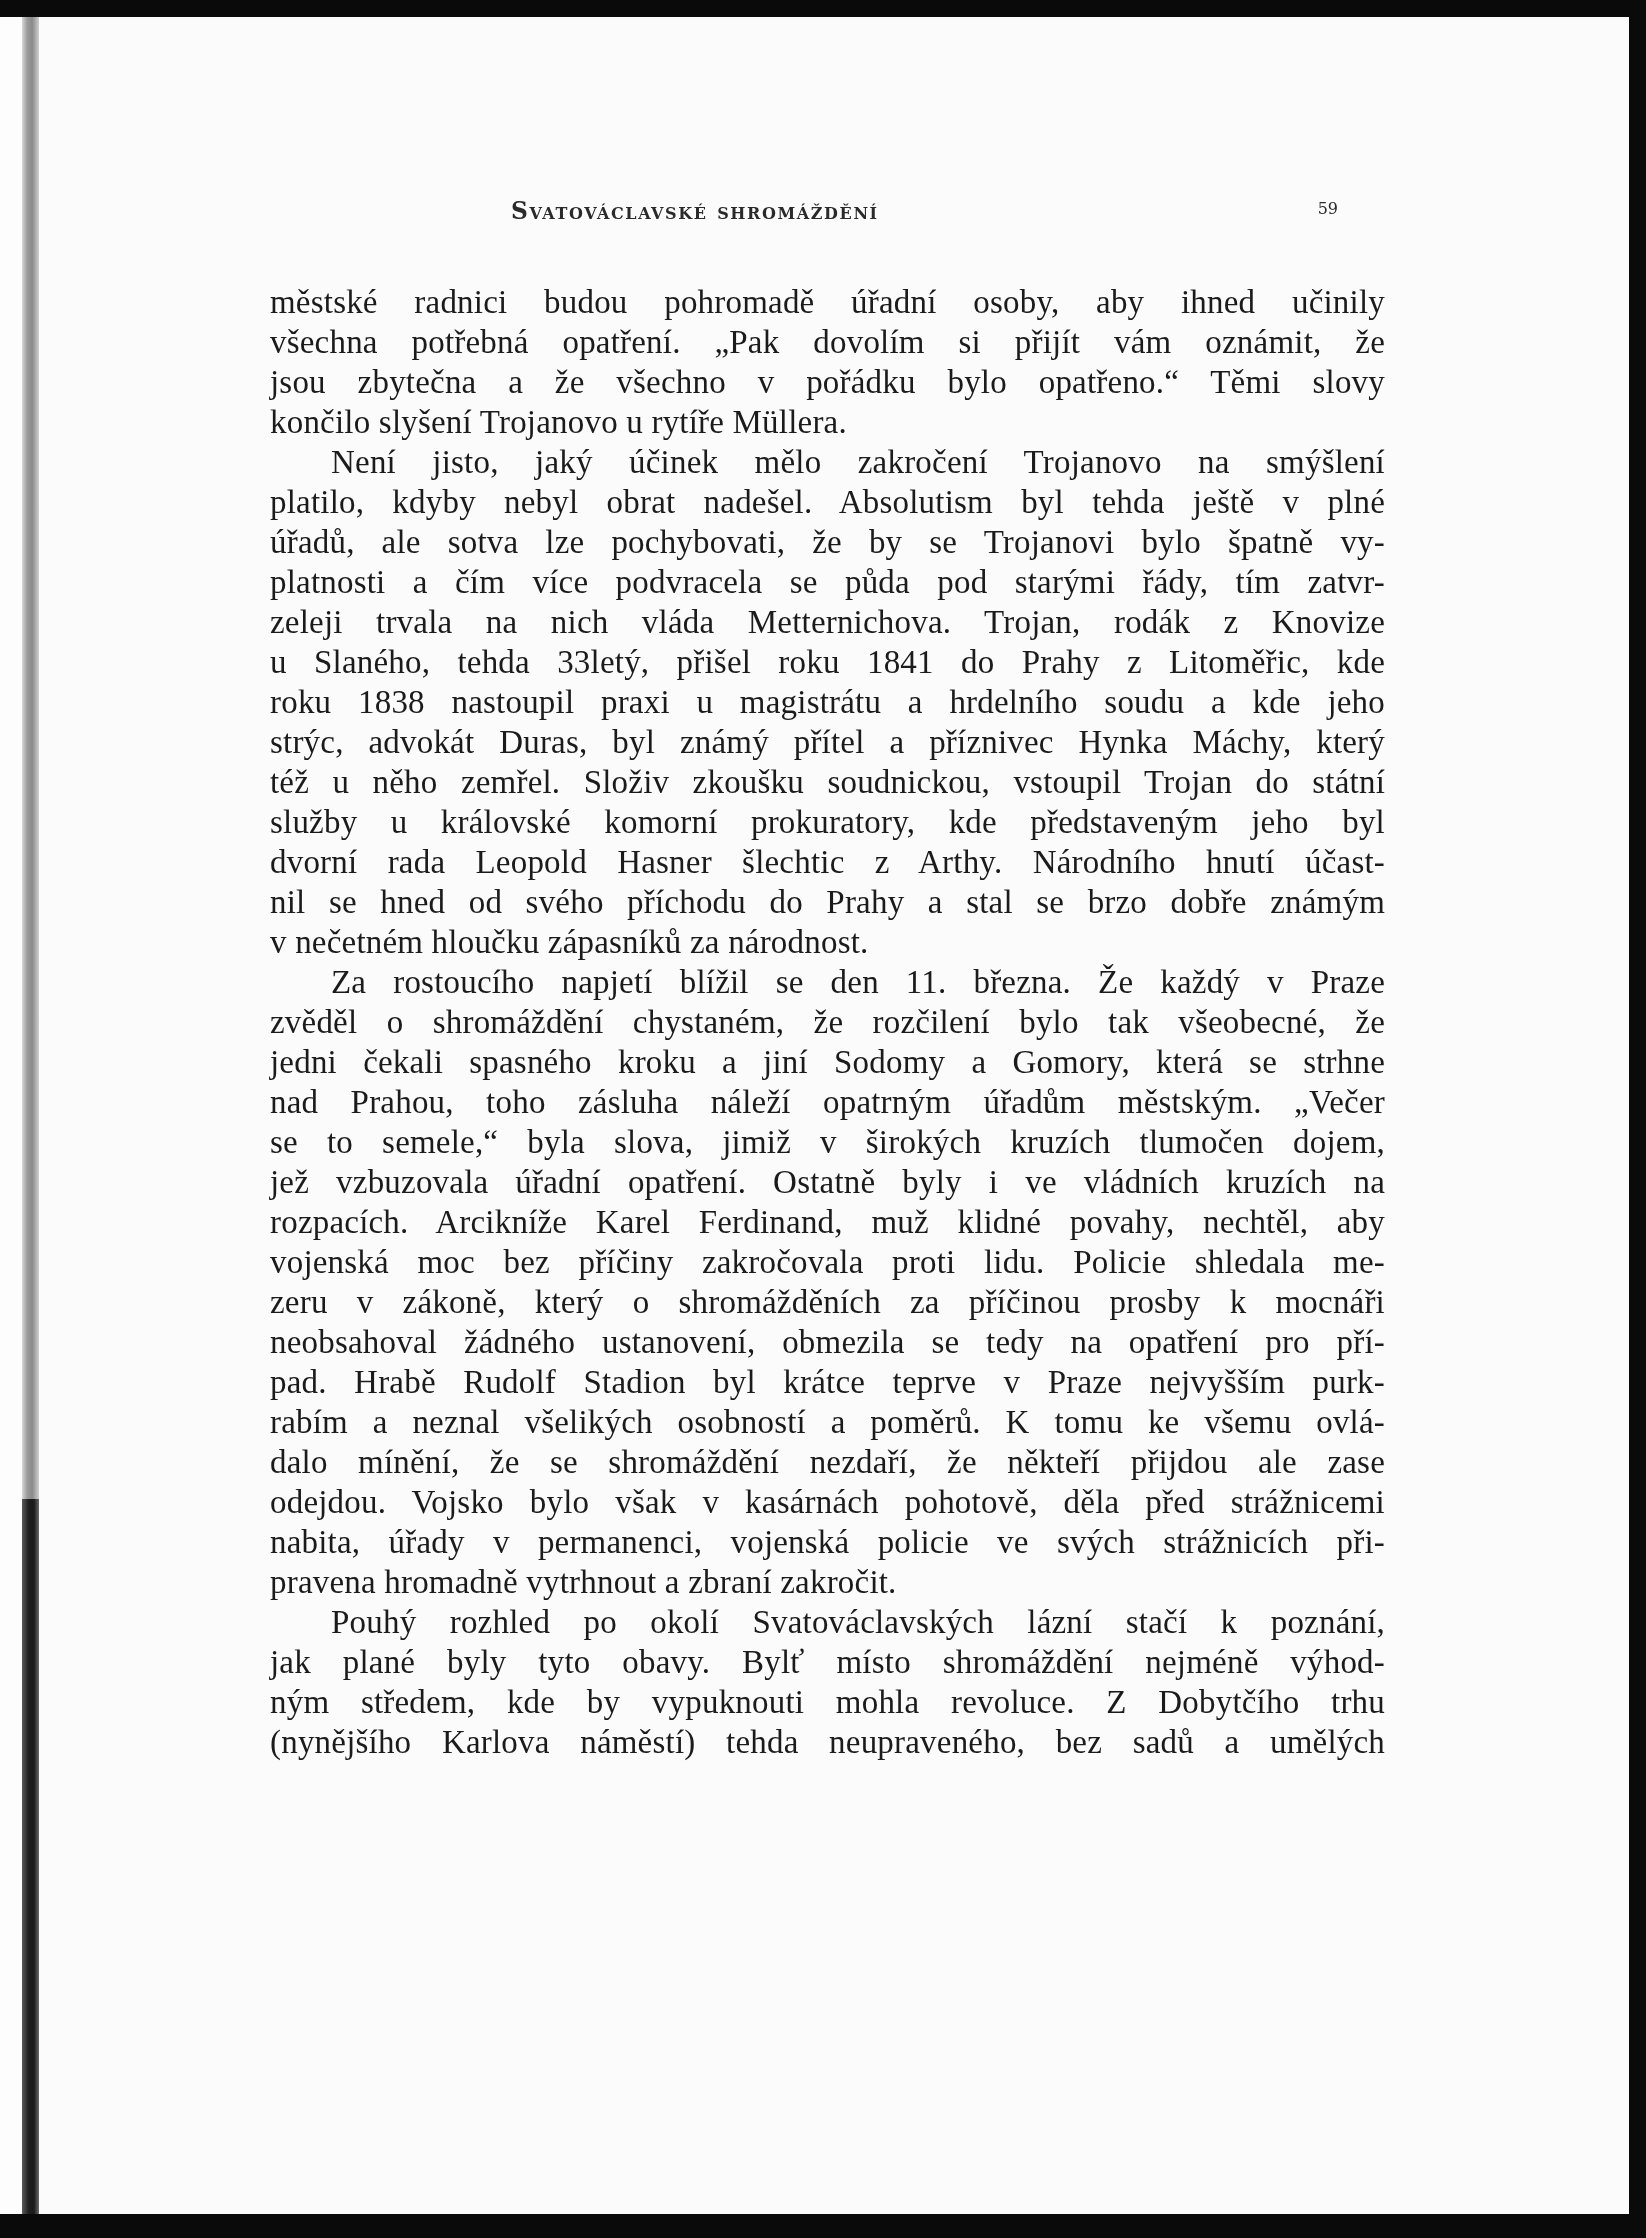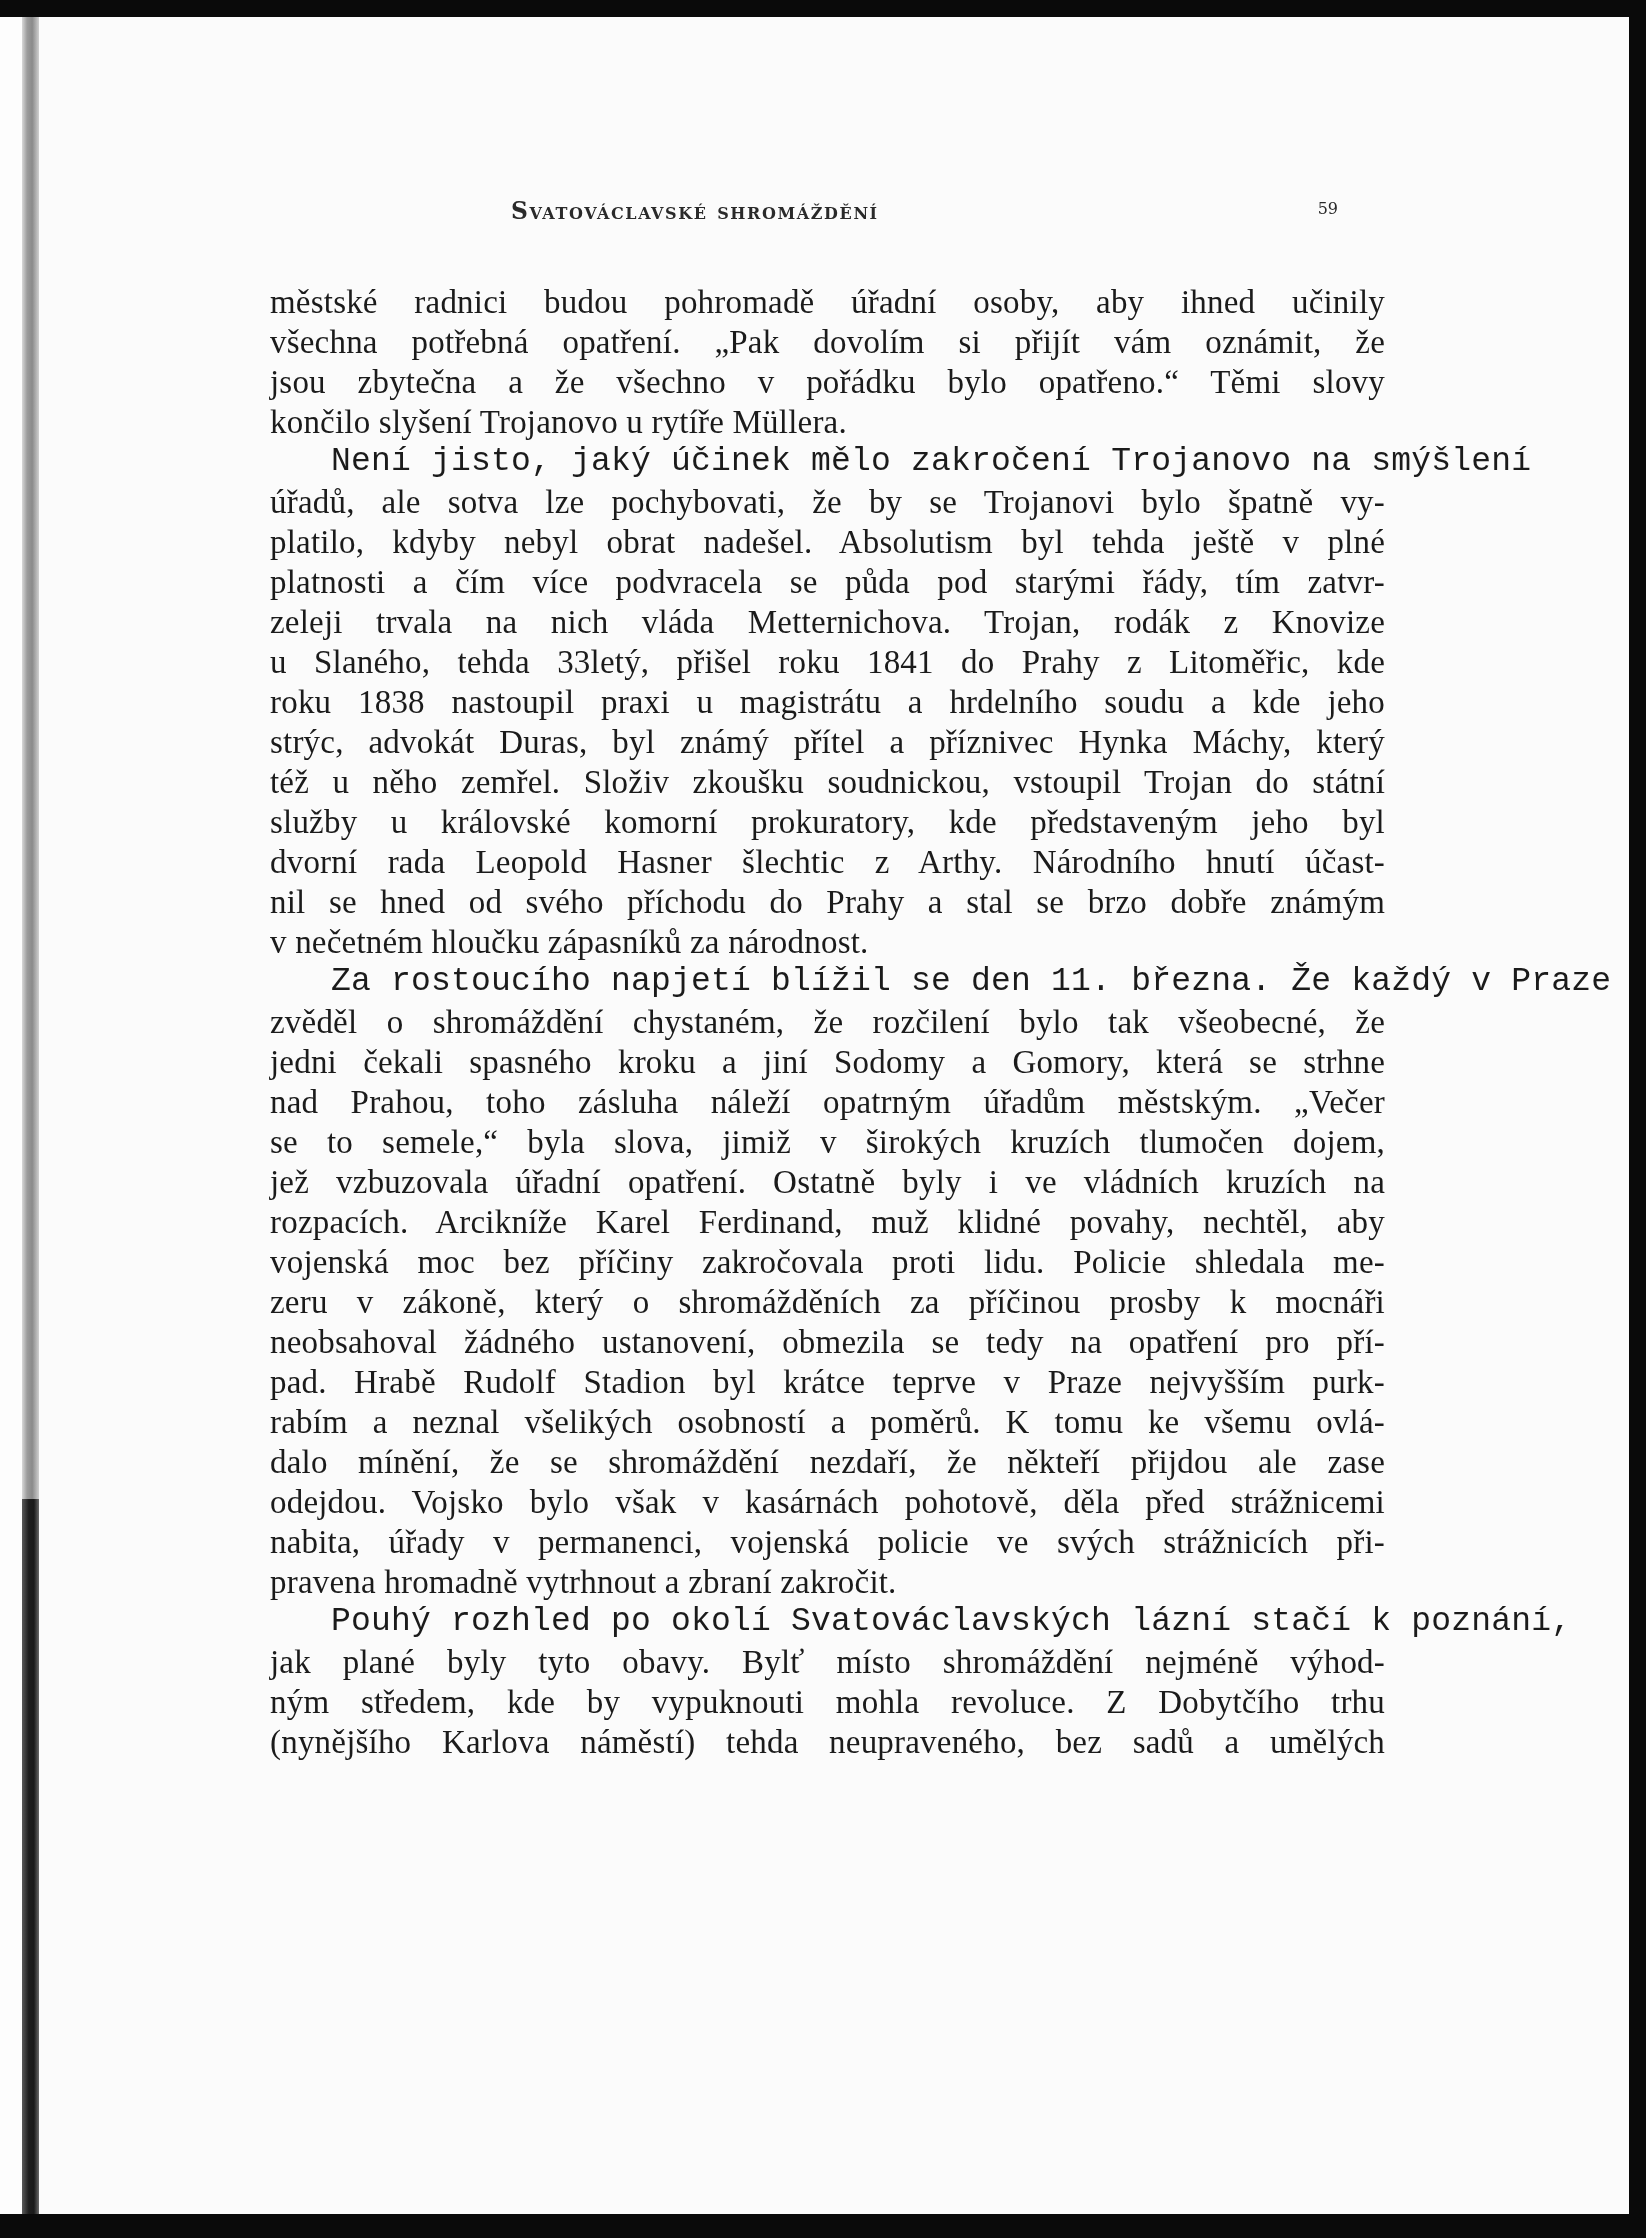--- a/index.html
+++ b/index.html
@@ -87,21 +87,20 @@
       text-align: justify;
       text-align-last: justify;
       white-space: nowrap;
       height: 40px;
     }
     .line.last {
       text-align-last: left;
     }
     .line.indent {
       padding-left: 61px;
-      font-family: Liberation Mono, monospace;
     }
   </style>
 </head>
 <body>
 
 <div class="page">
   <div class="left-edge-white"></div>
   <div class="binding-line"></div>
   <div class="binding-line lower"></div>
 </div>
@@ -113,22 +112,22 @@
 
 <div class="body-text">
   <div class="para">
     <span class="line">městské radnici budou pohromadě úřadní osoby, aby ihned učinily</span>
     <span class="line">všechna potřebná opatření. „Pak dovolím si přijít vám oznámit, že</span>
     <span class="line">jsou zbytečna a že všechno v pořádku bylo opatřeno.“ Těmi slovy</span>
     <span class="line last">končilo slyšení Trojanovo u rytíře Müllera.</span>
   </div>
   <div class="para">
     <span class="line indent">Není jisto, jaký účinek mělo zakročení Trojanovo na smýšlení</span>
+    <span class="line">platilo, kdyby nebyl obrat nadešel. Absolutism byl tehda ještě v plné</span>
     <span class="line">úřadů, ale sotva lze pochybovati, že by se Trojanovi bylo špatně vy-</span>
-    <span class="line">platilo, kdyby nebyl obrat nadešel. Absolutism byl tehda ještě v plné</span>
     <span class="line">platnosti a čím více podvracela se půda pod starými řády, tím zatvr-</span>
     <span class="line">zeleji trvala na nich vláda Metternichova. Trojan, rodák z Knovize</span>
     <span class="line">u Slaného, tehda 33letý, přišel roku 1841 do Prahy z Litoměřic, kde</span>
     <span class="line">roku 1838 nastoupil praxi u magistrátu a hrdelního soudu a kde jeho</span>
     <span class="line">strýc, advokát Duras, byl známý přítel a příznivec Hynka Máchy, který</span>
     <span class="line">též u něho zemřel. Složiv zkoušku soudnickou, vstoupil Trojan do státní</span>
     <span class="line">služby u královské komorní prokuratory, kde představeným jeho byl</span>
     <span class="line">dvorní rada Leopold Hasner šlechtic z Arthy. Národního hnutí účast-</span>
     <span class="line">nil se hned od svého příchodu do Prahy a stal se brzo dobře známým</span>
     <span class="line last">v nečetném hloučku zápasníků za národnost.</span>

